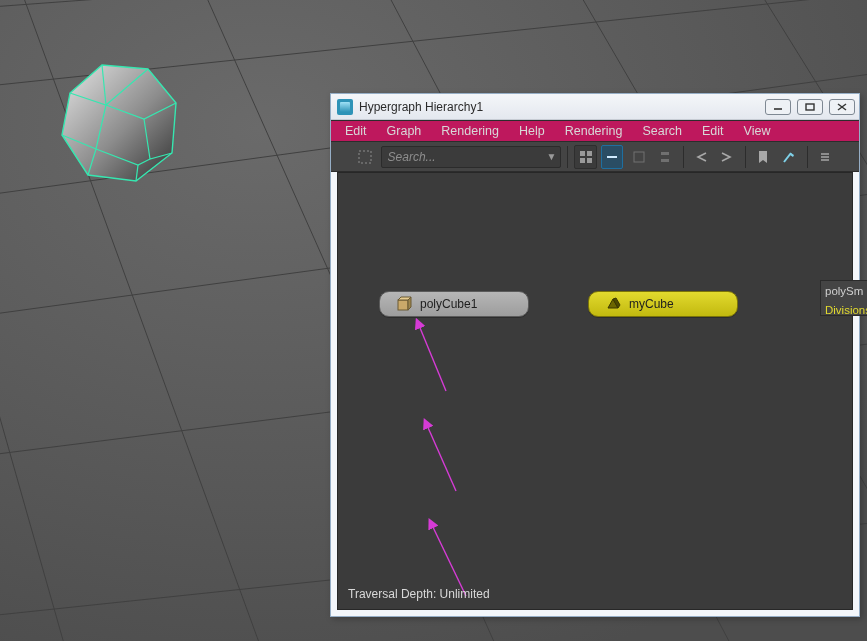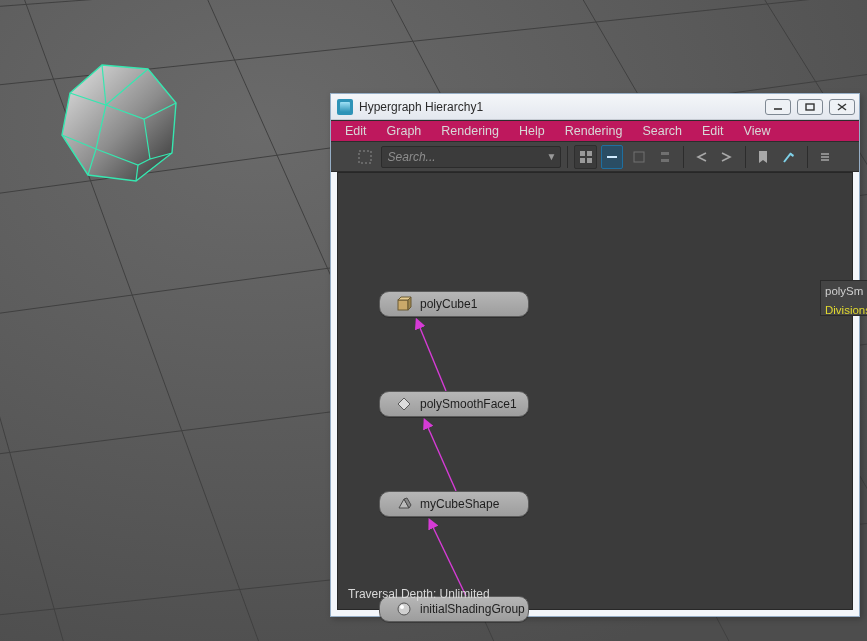--- a/index.html
+++ b/index.html
@@ -269,49 +269,32 @@
       <span class="nicon">
         <svg width="16" height="16">
             <rect x="2" y="4" width="10" height="10" fill="#caa96a" stroke="#6b5a34"></rect>
             <polygon points="2,4 5,1 15,1 12,4" fill="#e7cc90" stroke="#6b5a34"></polygon>
             <polygon points="12,4 15,1 15,11 12,14" fill="#9d854d" stroke="#6b5a34"></polygon>
           </svg>
       </span>
       <span>polyCube1</span>
     </div>
 
-    <div class="node" style="left:18px; top:218px;">
+
+
+
+    <div class="node selected" style="left:227px; top:118px;">
       <span class="nicon">
         <svg width="16" height="16">
-            <polygon points="8,2 14,8 8,14 2,8" fill="#dddddd" stroke="#5a5a5a"></polygon>
+            <polygon points="3,12 8,3 13,12" fill="#6b6500" stroke="#3a3700"></polygon>
+            <polygon points="8,3 13,12 15,9 11,2" fill="#4d4900" stroke="#3a3700"></polygon>
           </svg>
       </span>
-      <span>polySmoothFace1</span>
+      <span>myCube</span>
     </div>
-
-    <div class="node" style="left:18px; top:318px;">
-      <span class="nicon">
-        <svg width="16" height="16">
-            <polygon points="3,12 8,3 13,12" fill="#bbbbbb" stroke="#4a4a4a"></polygon>
-            <polygon points="8,3 13,12 15,9 11,2" fill="#888" stroke="#4a4a4a"></polygon>
-          </svg>
-      </span>
-      <span>myCubeShape</span>
-    </div>
-
-    <div class="node" style="left:18px; top:423px;">
-      <span class="nicon">
-        <svg width="16" height="16">
-            <circle cx="8" cy="8" r="6" fill="#cfcfcf" stroke="#555"></circle>
-            <circle cx="6" cy="6" r="2" fill="#fff"></circle>
-          </svg>
-      </span>
-      <span>initialShadingGroup</span>
-    </div>
-
 
     <div class="status-text">Traversal Depth: Unlimited</div>
   </div>
 </div>
 
 <div class="attr-panel">
   <div>polySm</div>
   <div class="hl">Divisions</div>
 </div>
 

